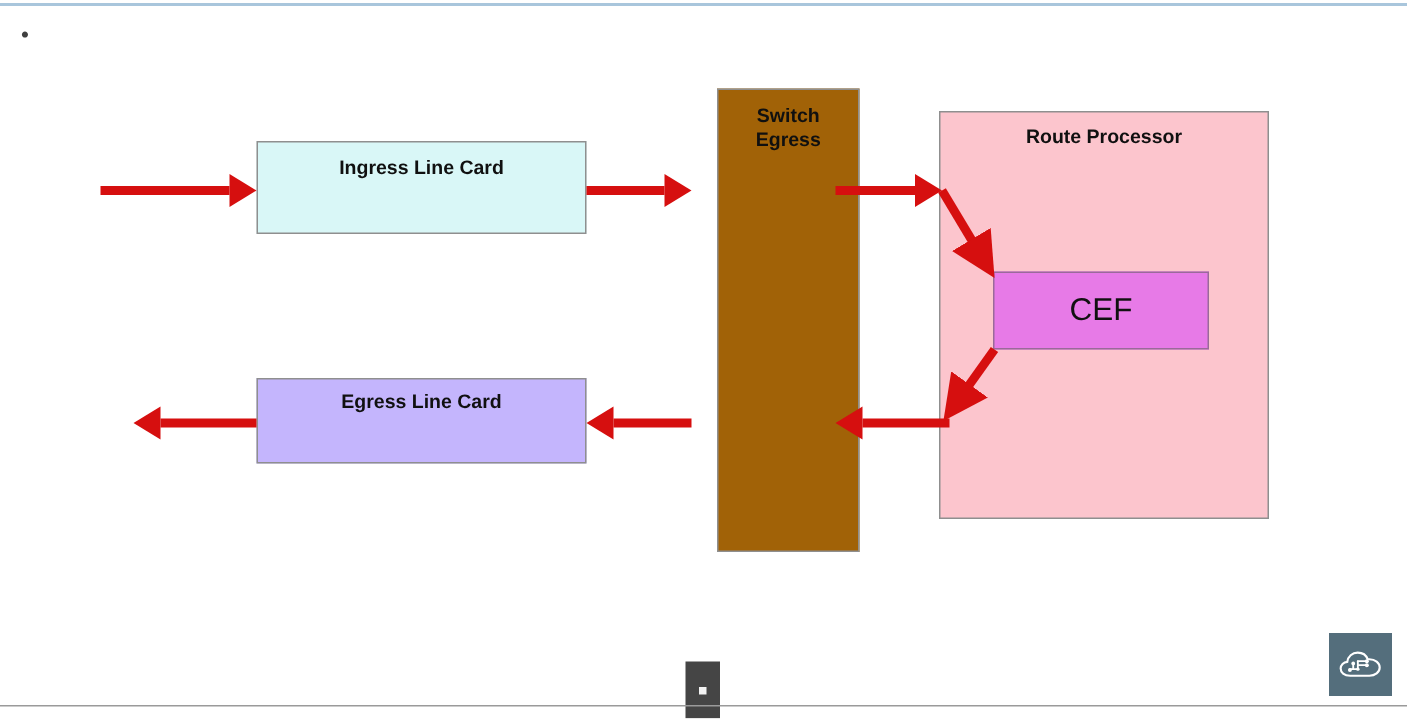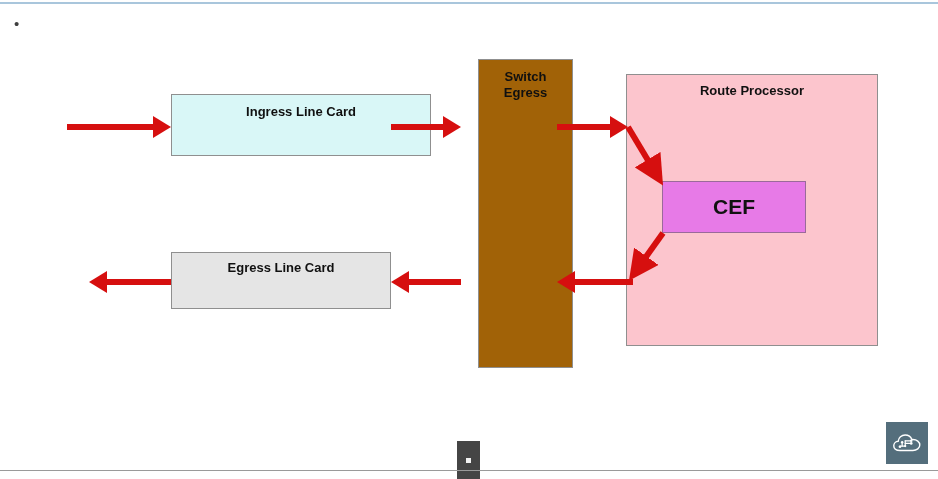--- a/index.html
+++ b/index.html
@@ -76,62 +76,62 @@
   }
   .box .box-title {
     display: block;
     text-align: center;
     width: 100%;
   }
 
   #ingress-box {
     left: 171px;
     top: 94px;
-    width: 260px;
+    width: 220px;
     height: 62px;
     background: #d9f7f7;
     padding-top: 9px;
   }
   #egress-box {
     left: 171px;
     top: 252px;
     width: 220px;
     height: 57px;
-    background: #e5e5e5;
+    background: #c4b5fd;
     padding-top: 7px;
   }
   #switch-box {
     left: 461px;
     top: 59px;
     width: 95px;
     height: 309px;
     background: #a16207;
     padding-top: 9px;
     line-height: 16px;
     margin-left: 17px;
   }
   #rp-box {
     left: 626px;
     top: 74px;
-    width: 252px;
+    width: 220px;
     height: 272px;
     background: #fcc5cd;
     padding-top: 8px;
   }
   #cef-box {
     left: 662px;
     top: 181px;
     width: 144px;
     height: 52px;
     background: #e77ae7;
     border: 1px solid #9a6a9a;
     display: flex;
     align-items: center;
     justify-content: center;
-    font-weight: bold;
+    font-weight: normal;
     font-size: 21px;
     color: #111111;
   }
 
   
   .arrow-h {
     position: absolute;
     height: 6px;
     background: #d60f0f;
   }

